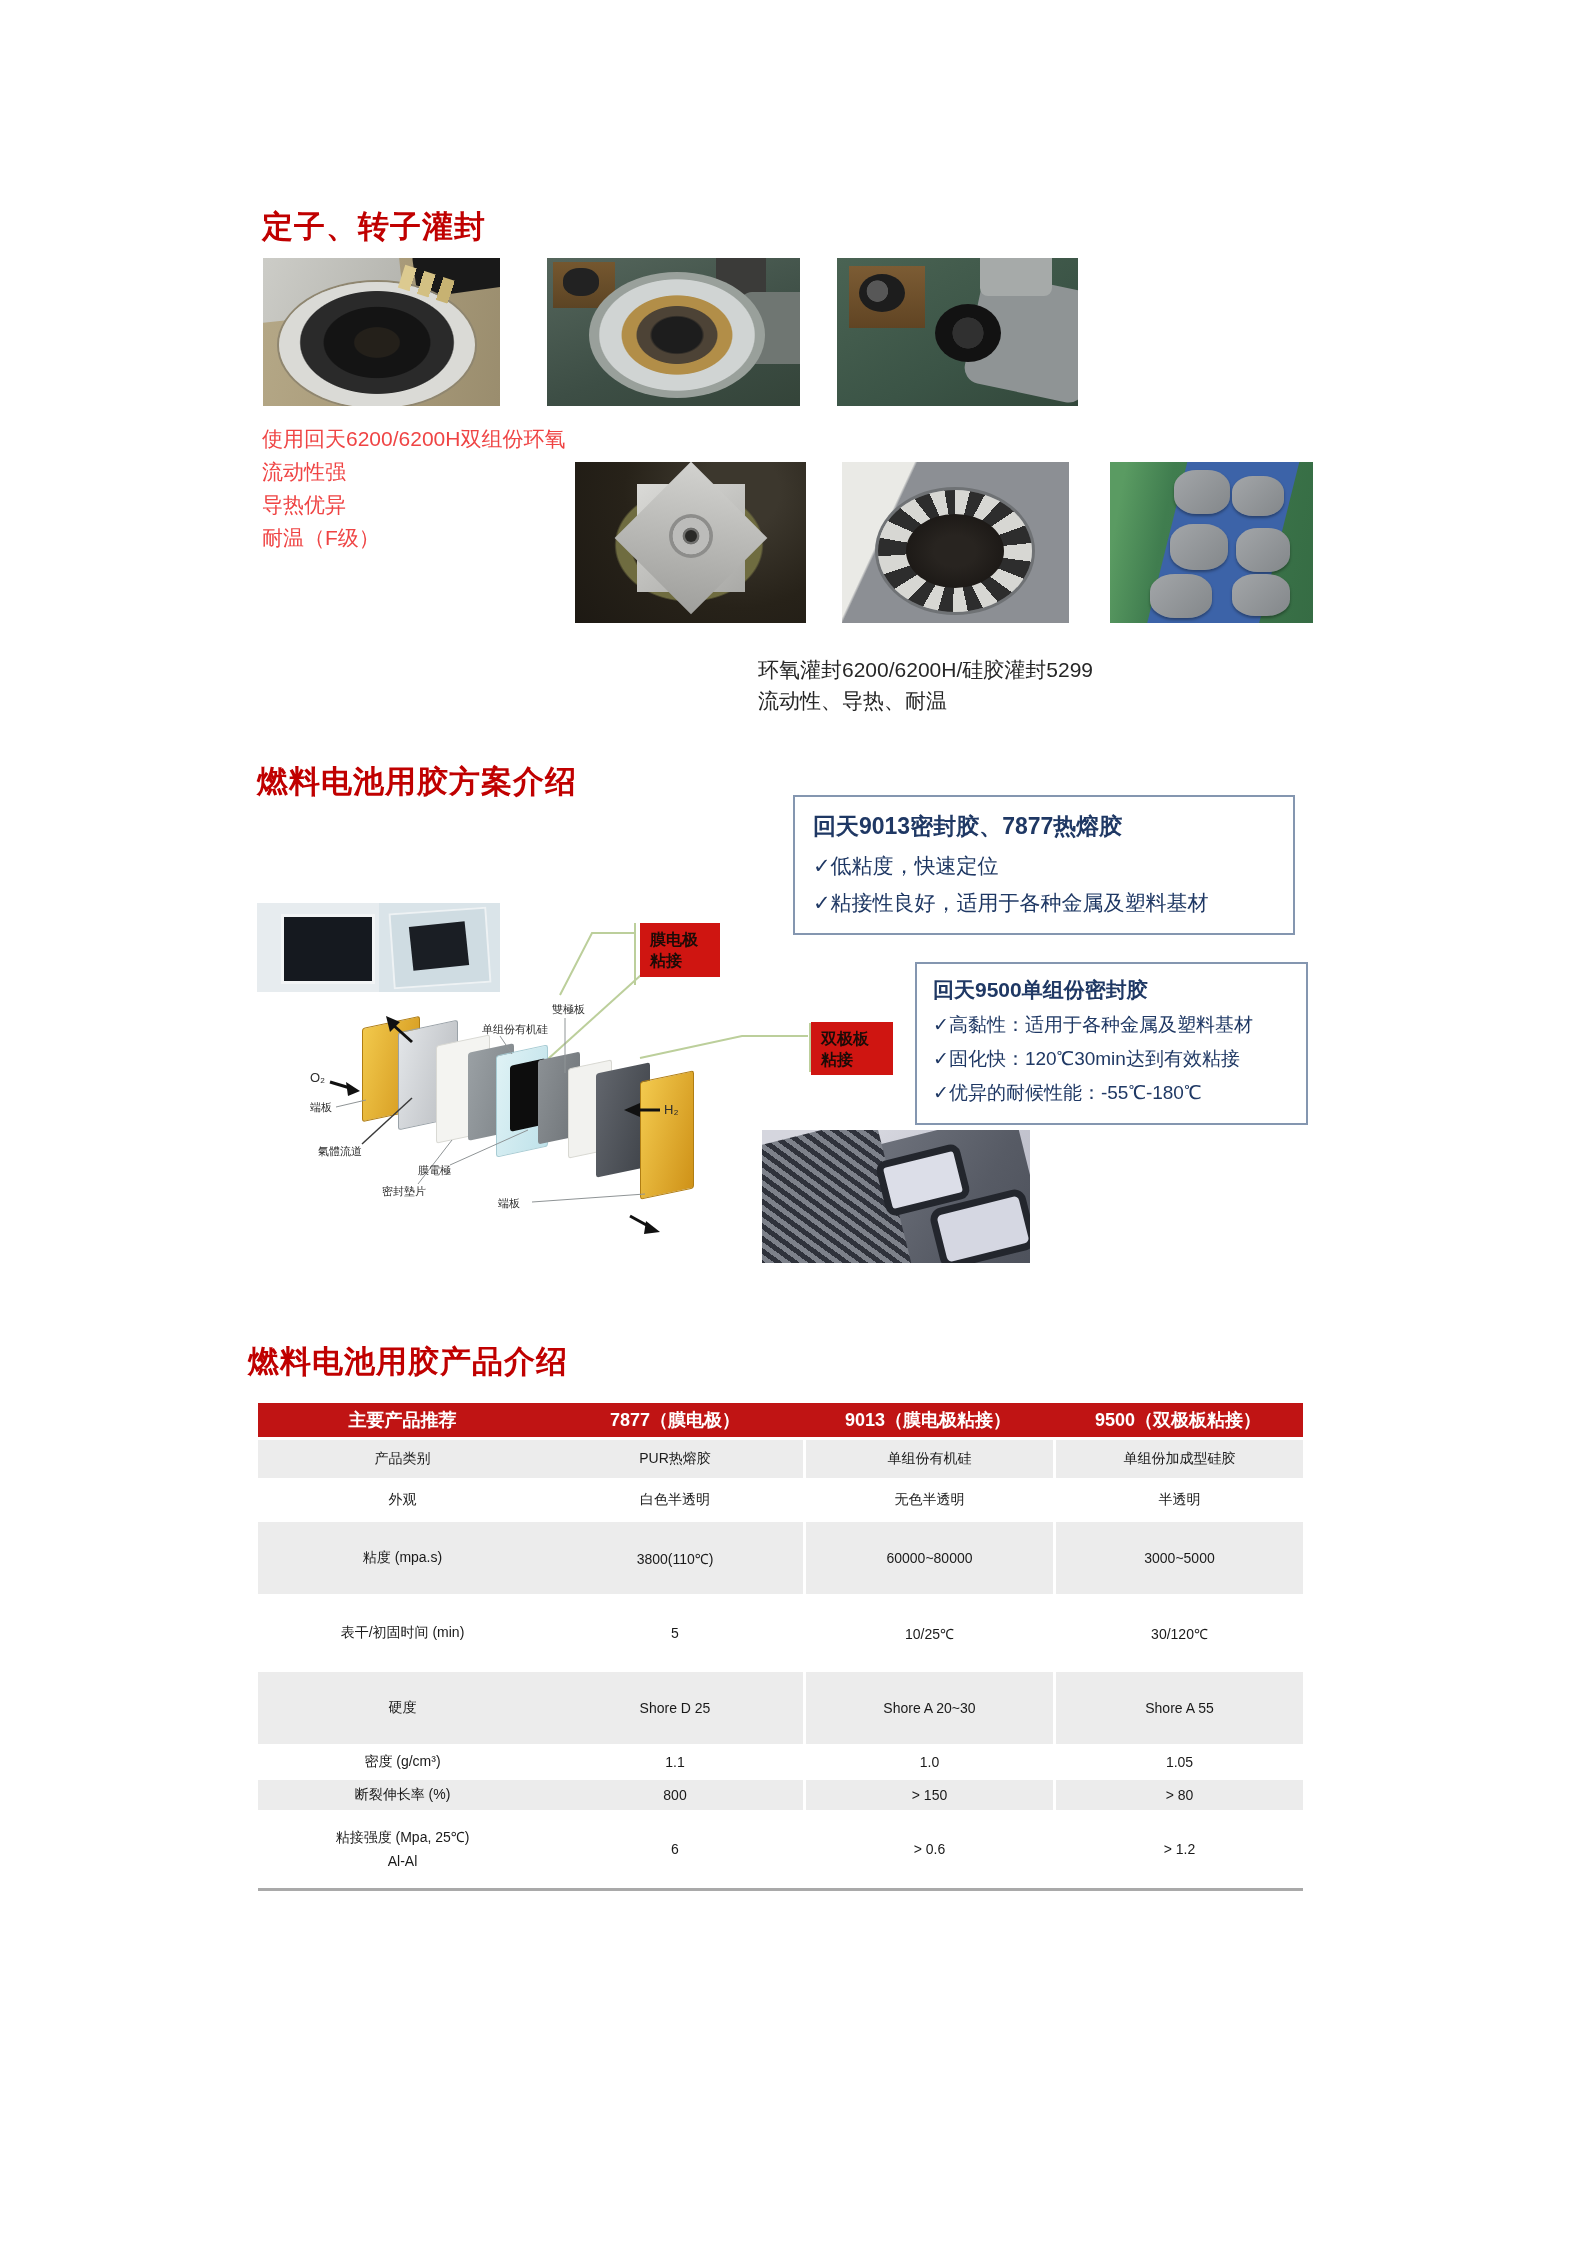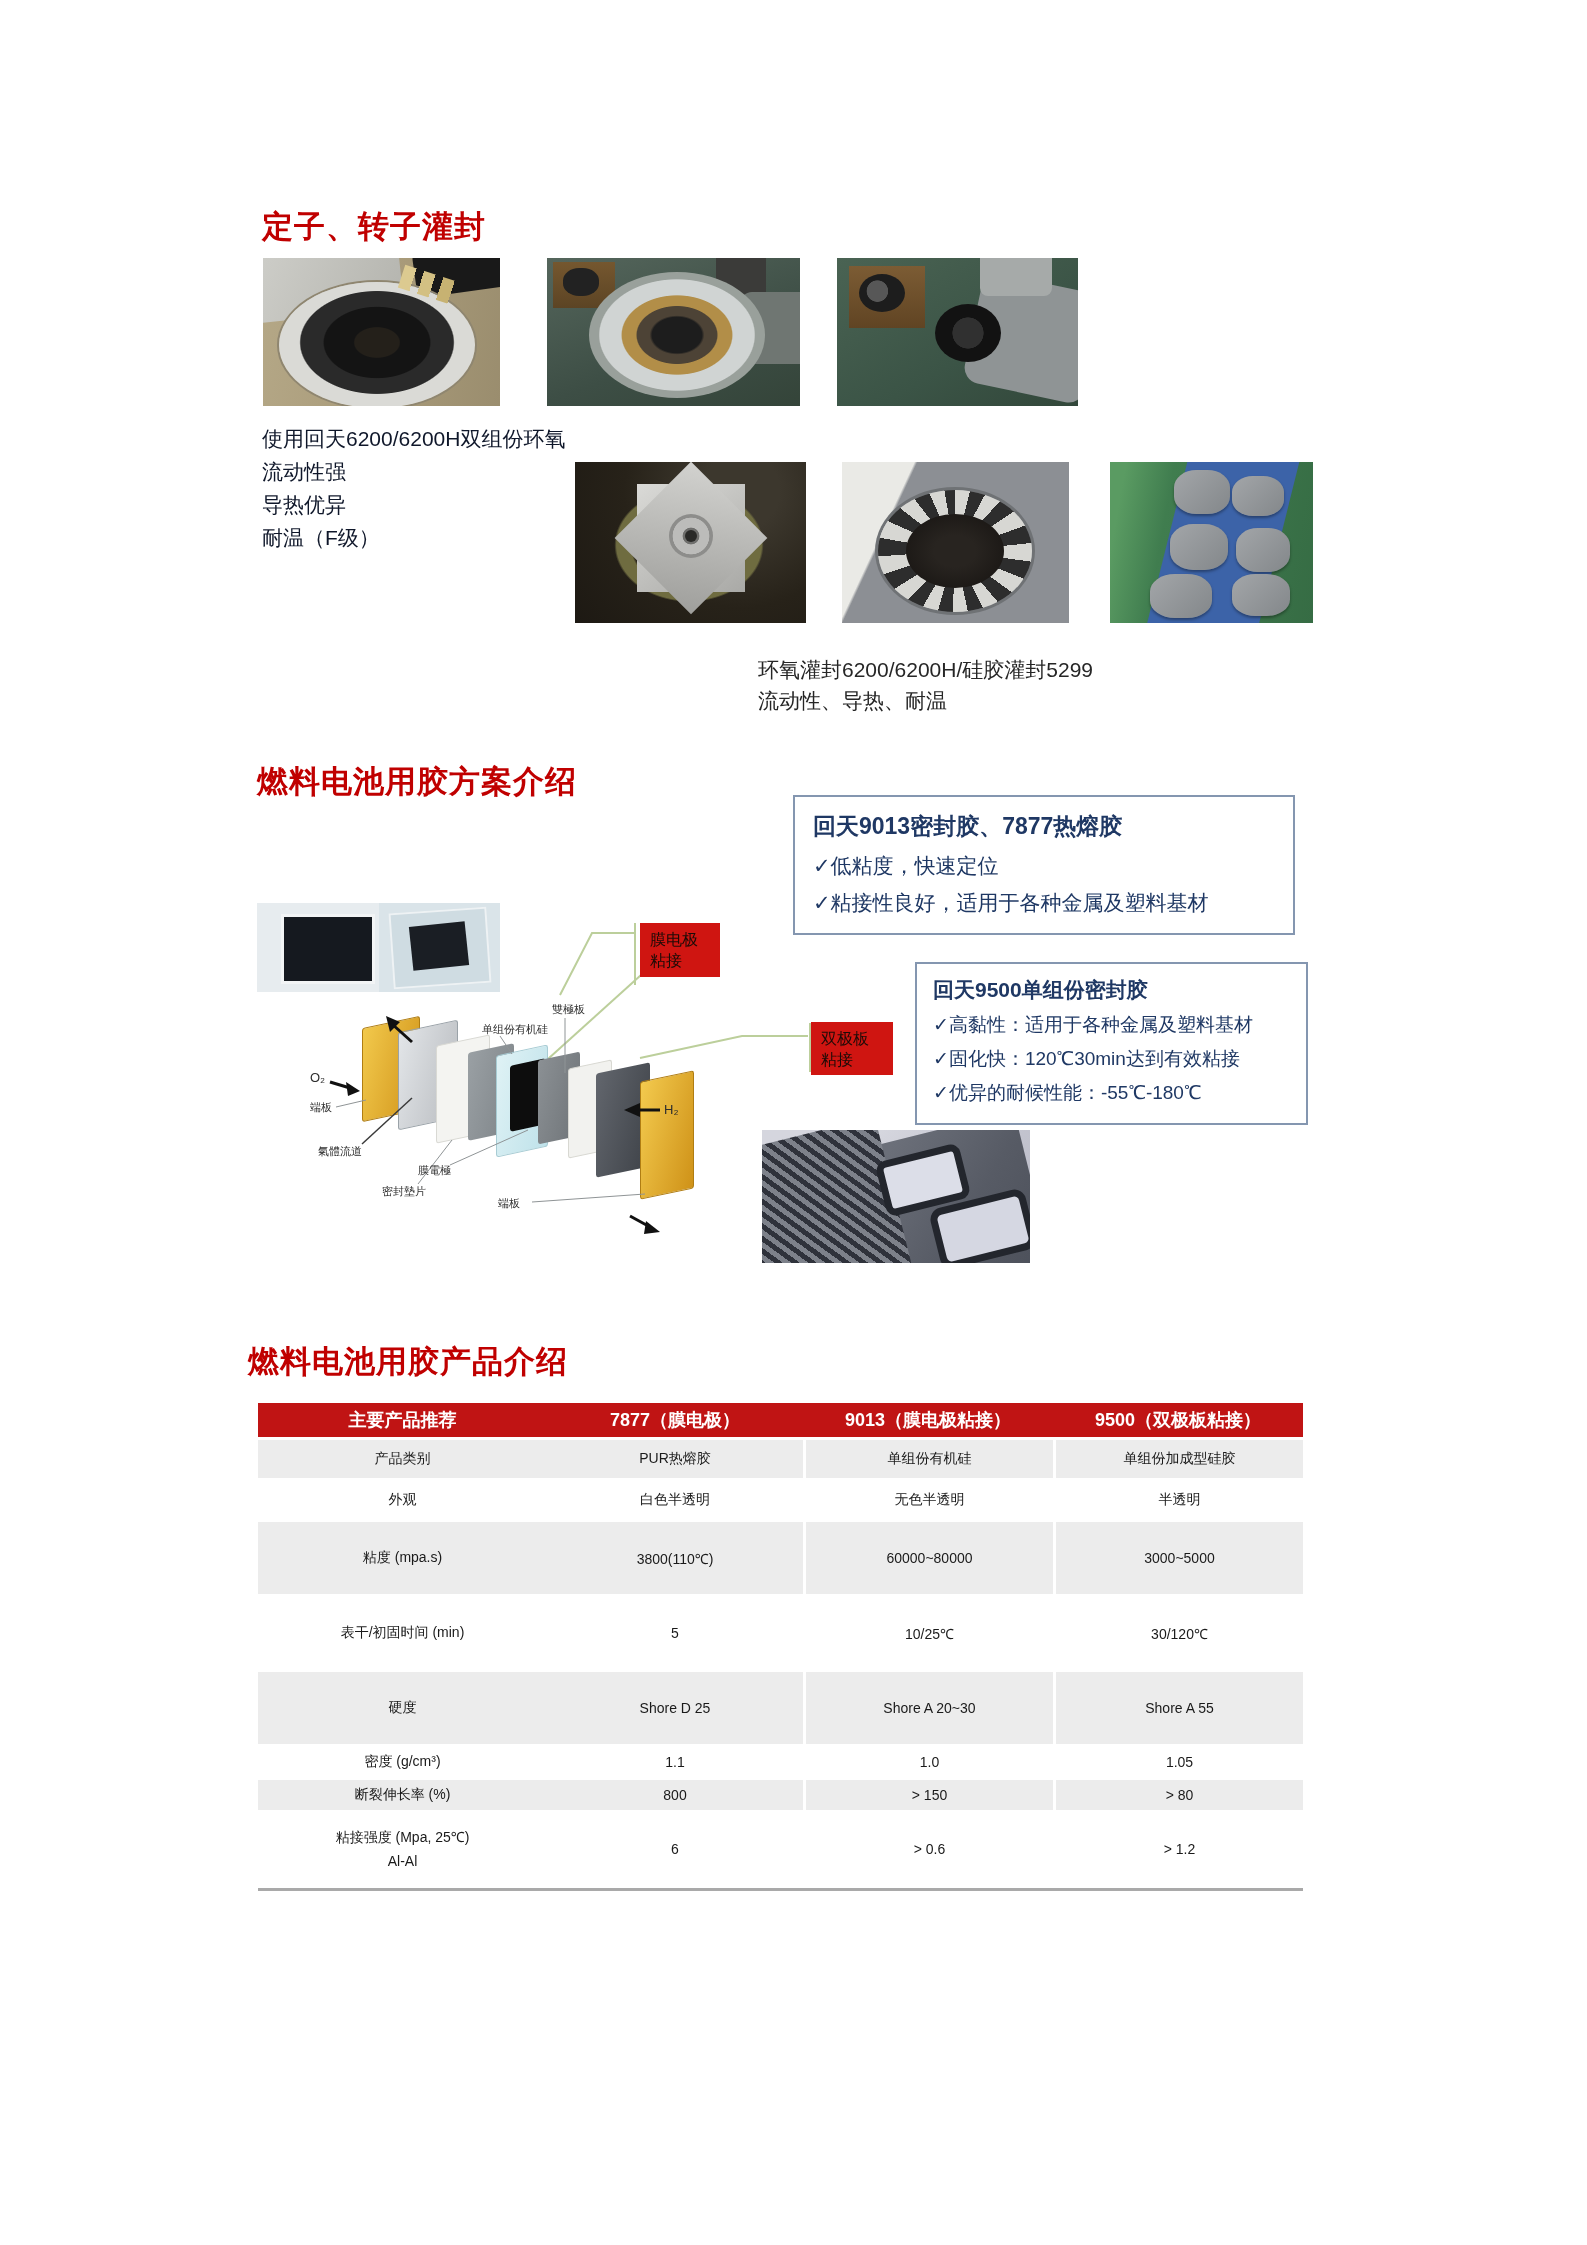--- a/index.html
+++ b/index.html
@@ -55,40 +55,40 @@
   .c-core{left:36px;top:28px;width:154px;height:122px;border-radius:50%;
      background:repeating-conic-gradient(#d7d7d3 0 14deg, #2d2d2d 14deg 28deg);box-shadow:0 0 0 3px #6f7275;}
   .c-hole{left:64px;top:52px;width:98px;height:74px;border-radius:50%;background:radial-gradient(#282420 30%, #151210 100%);}
 
   
   .p-r2c{left:1110px;top:462px;width:203px;height:161px;background:linear-gradient(100deg,#5a9b62 0 7%, #407d4f 28%, #366c44 100%);}
   .g-mat{left:56px;top:-12px;width:112px;height:195px;background:#3c63a8;transform:skewX(-14deg);}
   .hsg{background:linear-gradient(135deg,#a3a6a9,#83878a);border-radius:40%;box-shadow:0 2px 3px rgba(0,0,0,.35);}
 
   
-  .desc{position:absolute;left:262px;top:422px;font-size:21px;line-height:33px;color:#0f172a;}
+  .desc{position:absolute;left:262px;top:422px;font-size:21px;line-height:33px;color:#ef4444;}
   .caption{position:absolute;left:758px;top:654px;font-size:21px;line-height:31px;color:#262626;}
 
   
   .bluebox{position:absolute;background:#fff;border:2px solid #8496b0;color:#1f3864;}
   .bb-9013{left:793px;top:795px;width:502px;height:140px;padding:14px 18px;box-sizing:border-box;}
   .bb-9013 .bb-title{font-size:23px;font-weight:bold;margin-bottom:10px;}
   .bb-9013 .bb-item{font-size:21px;margin-top:9px;}
   .bb-9500{left:915px;top:962px;width:393px;height:163px;padding:12px 16px;box-sizing:border-box;}
   .bb-9500 .bb-title{font-size:21px;font-weight:bold;margin-bottom:6px;}
   .bb-9500 .bb-item{font-size:19px;margin-top:8px;}
 
   
   .p-mea{left:257px;top:903px;width:243px;height:89px;background:linear-gradient(90deg,#e7ecef 0 50%, #dae4e9 50% 100%);}
   .m-sq1{left:24px;top:11px;width:88px;height:64px;background:#15191f;border:3px solid #f2f4f5;}
   .m-pouch{left:134px;top:7px;width:94px;height:72px;background:#cfdce2;border:2px solid #eef2f4;transform:rotate(-4deg);}
   .m-sq2{left:154px;top:21px;width:56px;height:44px;background:#1a1e24;transform:rotate(-6deg);}
 
   
-  .callout{position:absolute;background:#cf1511;color:#1c0b07;font-weight:normal;font-size:16px;line-height:21px;padding:6px 16px 0 10px;box-sizing:border-box;}
+  .callout{position:absolute;background:#cf1511;color:#1c0b07;font-weight:bold;font-size:16px;line-height:21px;padding:6px 16px 0 10px;box-sizing:border-box;}
   .co-1{left:640px;top:923px;width:80px;height:54px;}
   .co-2{left:811px;top:1022px;width:82px;height:53px;}
 
   
   .diagram{position:absolute;left:300px;top:1000px;width:420px;height:275px;}
   .plate{position:absolute;transform:skewY(-12deg);border-radius:3px;}
   .dlabel{position:absolute;font-size:11px;color:#2e2e2e;white-space:nowrap;}
   .dsvg{position:absolute;inset:0;pointer-events:none;}
 
   

